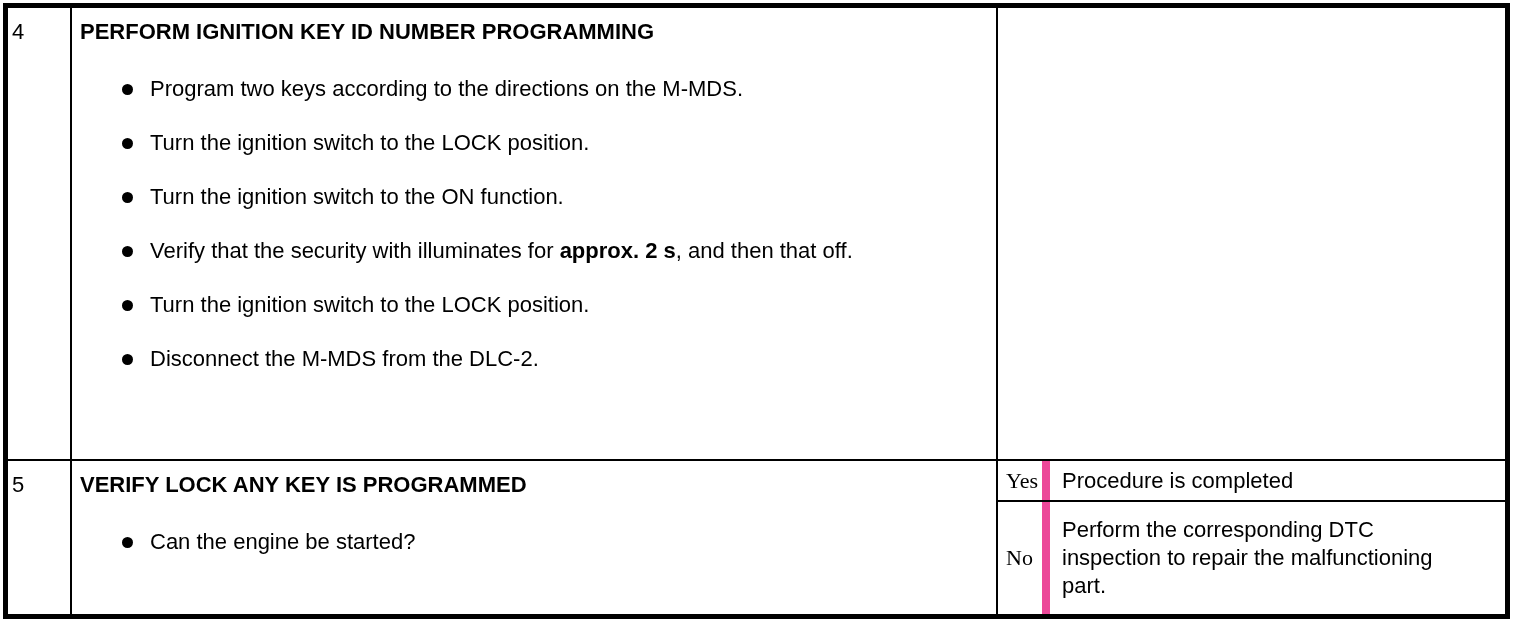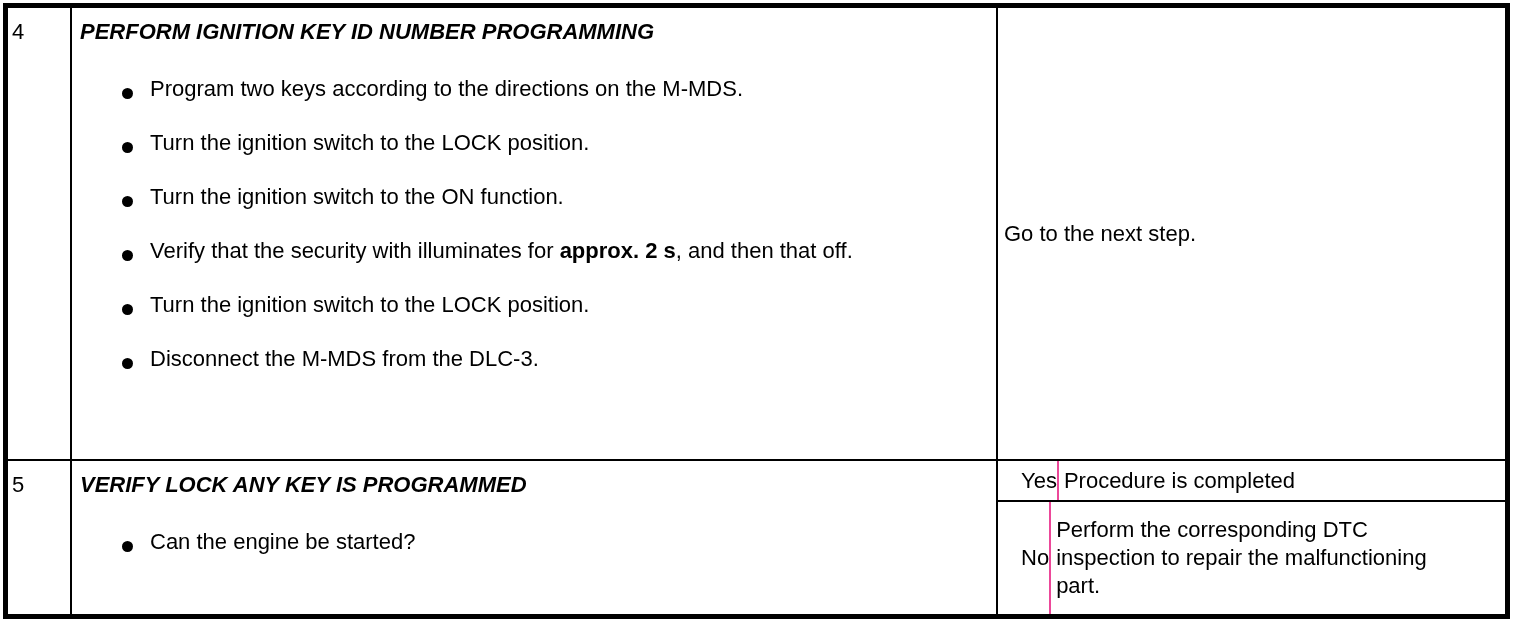--- a/index.html
+++ b/index.html
@@ -36,30 +36,29 @@
     border-right: 2px solid #000;
     padding: 10px 0 0 8px;
     overflow: hidden;
   }
   .col-result { flex: 1 1 auto; overflow: hidden; }
 
   .action-heading {
     font-weight: bold;
     line-height: 28px;
     margin: 0 0 29px 0;
-    font-style: italic;
   }
   .instruction-list {
     list-style: none;
     margin: 0;
     padding: 0 0 0 42px;
   }
   .instruction-item {
     display: flex;
-    align-items: center;
+    align-items: flex-start;
     line-height: 28px;
     margin: 12px 0 26px 0;
   }
   .bullet-icon {
     flex: 0 0 11px;
     width: 11px; height: 11px;
     border-radius: 50%;
     background: #000;
     margin: 9px 17px 0 0;
   }
@@ -74,31 +73,32 @@
     line-height: 28px;
   }
 
   
   .result-split { display: flex; flex-direction: column; }
   .answer-row { display: flex; width: 100%; }
   .answer-row.yes-row { flex: 0 0 41px; border-bottom: 2px solid #000; }
   .answer-row.no-row { flex: 1 1 auto; }
   .answer-cell {
     flex: 0 0 52px;
-    border-right: 2px solid #ec4899;
+    border-right: 8px solid #ec4899;
     display: flex;
     align-items: center;
-    padding-left: 23px;
+    padding-left: 8px;
     line-height: 28px;
+    font-family: Liberation Serif, serif;
   }
   .answer-result-cell {
     flex: 1 1 auto;
     display: flex;
     align-items: center;
-    padding-left: 5px;
+    padding-left: 12px;
     line-height: 28px;
   }
   .no-result-text { max-width: 405px; }
 </style>
 </head>
 <body>
 
 <div class="ts-table">
 
   <div class="step-row row-4">
@@ -122,28 +122,25 @@
         <li class="instruction-item">
           <span class="bullet-icon"></span>
           <span class="bullet-text"><span>Verify that the security with illuminates for </span><b>approx. 2 s</b><span>, and then that off.</span></span>
         </li>
         <li class="instruction-item">
           <span class="bullet-icon"></span>
           <span class="bullet-text">Turn the ignition switch to the LOCK position.</span>
         </li>
         <li class="instruction-item">
           <span class="bullet-icon"></span>
-          <span class="bullet-text">Disconnect the M-MDS from the DLC-3.</span>
+          <span class="bullet-text">Disconnect the M-MDS from the DLC-2.</span>
         </li>
       </ul>
     </div>
 
-    <div class="col-result result-single">
-      <span>Go to the next step.</span>
-    </div>
   </div>
 
   <div class="step-row row-5">
     <div class="col-step">5</div>
 
     <div class="col-action">
       <div class="action-heading">VERIFY LOCK ANY KEY IS PROGRAMMED</div>
       <ul class="instruction-list">
         <li class="instruction-item">
           <span class="bullet-icon"></span>

